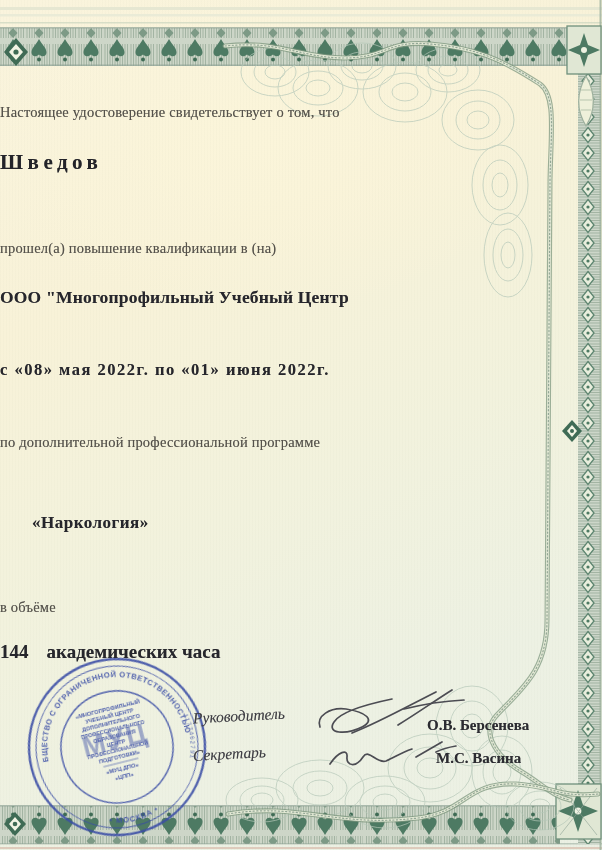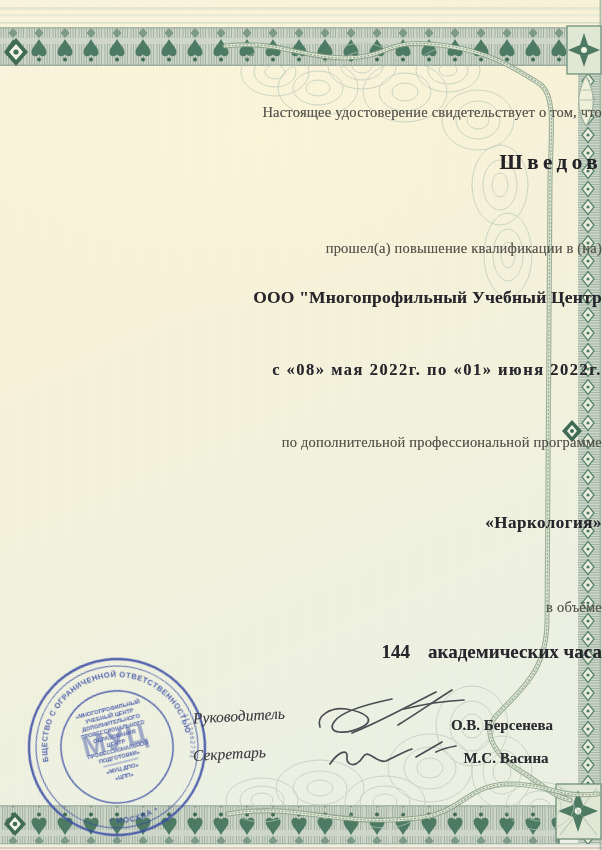--- a/index.html
+++ b/index.html
@@ -7,31 +7,31 @@
     position:relative;
     width:602px;height:850px;
     overflow:hidden;
     font-family:"Liberation Serif", serif;
     background:
       repeating-linear-gradient(90deg, rgba(90,110,80,.02) 0 1px, transparent 1px 3px),
       radial-gradient(ellipse 420px 260px at 42% 16%, #fbf5da 0%, rgba(251,245,218,0) 70%),
       linear-gradient(155deg,#faf4dd 0%, #f8f2d8 30%, #f2f2dd 55%, #edf1e3 78%, #ebf0e4 100%);
   }
   .layer{position:absolute;inset:0;}
-  .txt{position:absolute;left:0;right:0;text-align:right;color:#55524b;}
+  .txt{position:absolute;left:0;right:0;text-align:left;color:#55524b;}
   .t-intro{font-size:14.5px;letter-spacing:.2px;}
   .t-name{font-weight:bold;color:#232329;font-size:21px;letter-spacing:4.5px;}
   .t-name2{letter-spacing:3.5px;}
   .t-org{font-weight:bold;color:#26262c;font-size:17.5px;line-height:22.5px;letter-spacing:.2px;}
   .t-dates{font-weight:bold;color:#26262c;font-size:16.5px;letter-spacing:1.5px;}
-  .t-prog{font-weight:bold;color:#26262c;font-size:17px;letter-spacing:.5px;}
+  .t-prog{font-weight:bold;color:#26262c;font-size:17px;letter-spacing:.5px;padding-left:32px;}
   .t-vol{font-weight:bold;color:#26262c;font-size:19px;}
   .t-vol .gap{display:inline-block;width:18px;}
   .role{position:absolute;left:193px;font-style:italic;font-size:15.5px;color:#3f3e45;transform:rotate(-3deg);}
-  .signame{position:absolute;text-align:center;font-size:15px;font-weight:bold;color:#2b2b31;}
+  .signame{position:absolute;font-size:15px;font-weight:bold;color:#2b2b31;}
   .soft{text-shadow:0 0 .5px rgba(60,60,60,.45);}
   .stamp{position:absolute;left:20px;top:650px;width:194px;height:194px;transform:rotate(-14deg);opacity:.88;}
 </style>
 </head>
 <body>
 
 <div class="cert">
 
   <svg class="layer" width="602" height="850" viewBox="0 0 602 850" aria-hidden="true">
     <defs>

